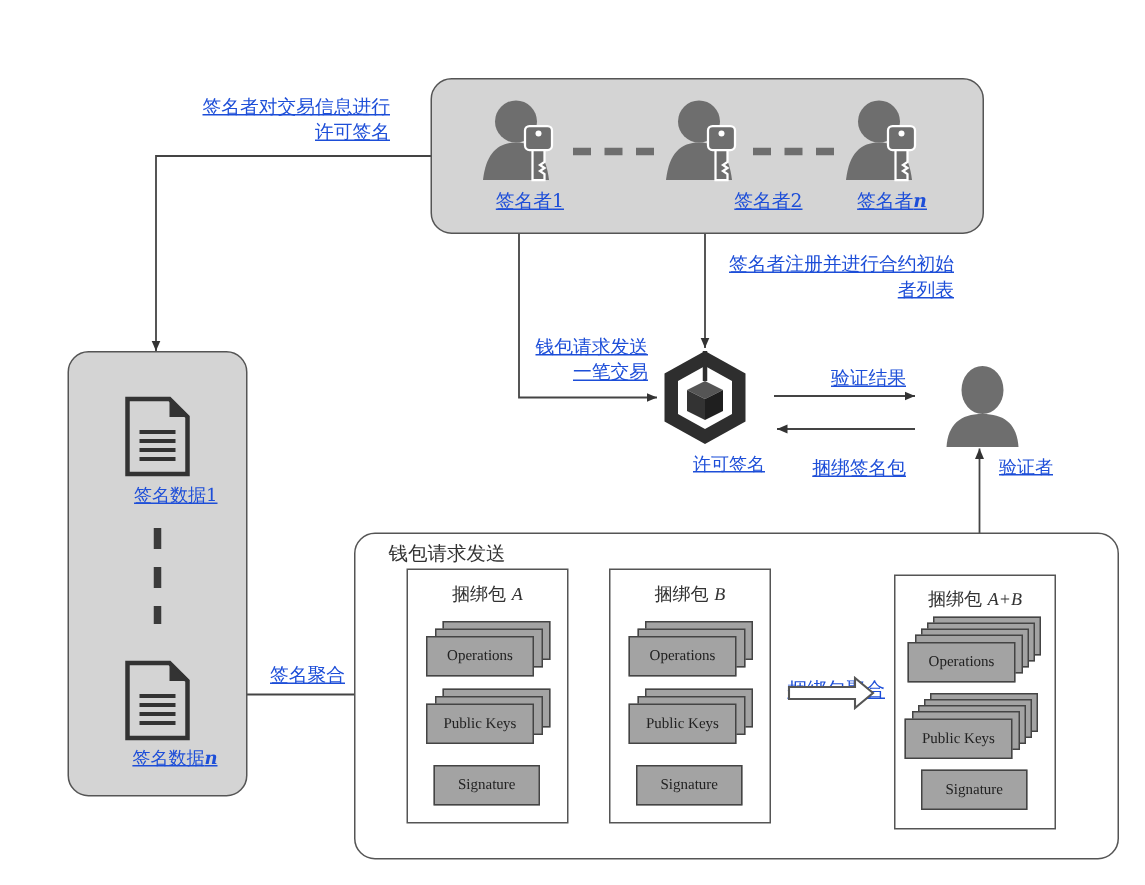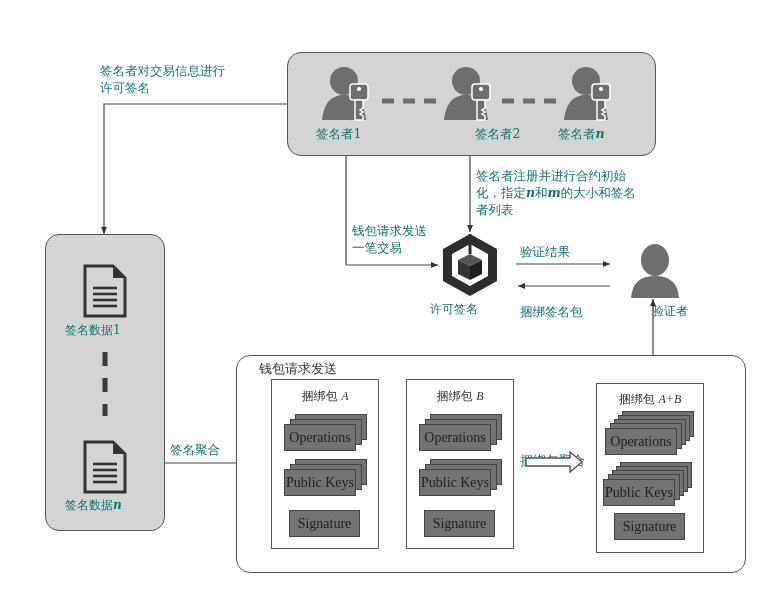--- a/index.html
+++ b/index.html
@@ -1,25 +1,25 @@
 <!DOCTYPE html>
 <html><head>
 <meta charset="utf-8">
 <style>
   html, body { margin: 0; padding: 0; background: #ffffff; }
   body { width: 763px; height: 590px; position: relative; overflow: hidden;
          font-family: "DejaVu Serif", "Liberation Serif", serif; color: #333; }
   .abs { position: absolute; }
-  .lbl { position: absolute; font-size: 12.5px; color: #0f766e; text-align: left; white-space: nowrap; line-height: 17px; }
+  .lbl { position: absolute; font-size: 12.5px; color: #1d4ed8; text-align: right; white-space: nowrap; line-height: 17px; text-decoration: underline; }
   .lbl i { font-style: italic; font-weight: bold; }
   .panel { position: absolute; background: #d4d4d4; border: 1.5px solid #555; border-radius: 14px; box-sizing: border-box; }
   .collector { position: absolute; background: #fff; border: 1.5px solid #555; border-radius: 14px; box-sizing: border-box; }
   .bundle { position: absolute; background: #fff; border: 1.3px solid #555; box-sizing: border-box; }
-  .card { position: absolute; background: #737373; border: 1.2px solid #444; box-sizing: border-box;
-          font-family: "Liberation Serif", serif; font-size: 14px; color: #222; display: flex; align-items: center; justify-content: center; }
+  .card { position: absolute; background: #a3a3a3; border: 1.2px solid #444; box-sizing: border-box;
+          font-family: "Liberation Serif", serif; font-size: 10px; color: #222; display: flex; align-items: center; justify-content: center; }
   .bundle-title { position: absolute; left: 0; right: 0; text-align: center; font-size: 12px; color: #333; }
   .bundle-title .it { font-style: italic; font-family: "Liberation Serif", serif; }
   svg.overlay { position: absolute; left: 0; top: 0; pointer-events: none; }
 </style>
 </head>
 <body>
 
 <svg class="overlay" width="763" height="590">
   <defs>
     <marker id="ah" markerWidth="8" markerHeight="8" refX="7" refY="4" orient="auto" markerUnits="userSpaceOnUse">
@@ -90,21 +90,20 @@
   <span>签名者</span><i>n</i>
 </div>
 
 <div class="lbl" style="left:100px;top:62px;width:160px;">
   <div>签名者对交易信息进行</div>
   <div>许可签名</div>
 </div>
 
 <div class="lbl" style="left:476px;top:167px;width:160px;">
   <div>签名者注册并进行合约初始</div>
-  <div><span>化，指定</span><i>n</i><span>和</span><i>m</i><span>的大小和签名</span></div>
   <div>者列表</div>
 </div>
 
 <div class="lbl" style="left:352px;top:222px;width:80px;">
   <div>钱包请求发送</div>
   <div>一笔交易</div>
 </div>
 
 <svg class="abs" style="left:440px;top:232px;" width="60" height="66">
   <polygon points="30,2 57,17 57,49 30,64 3,49 3,17" fill="#2e2e2e"></polygon>

